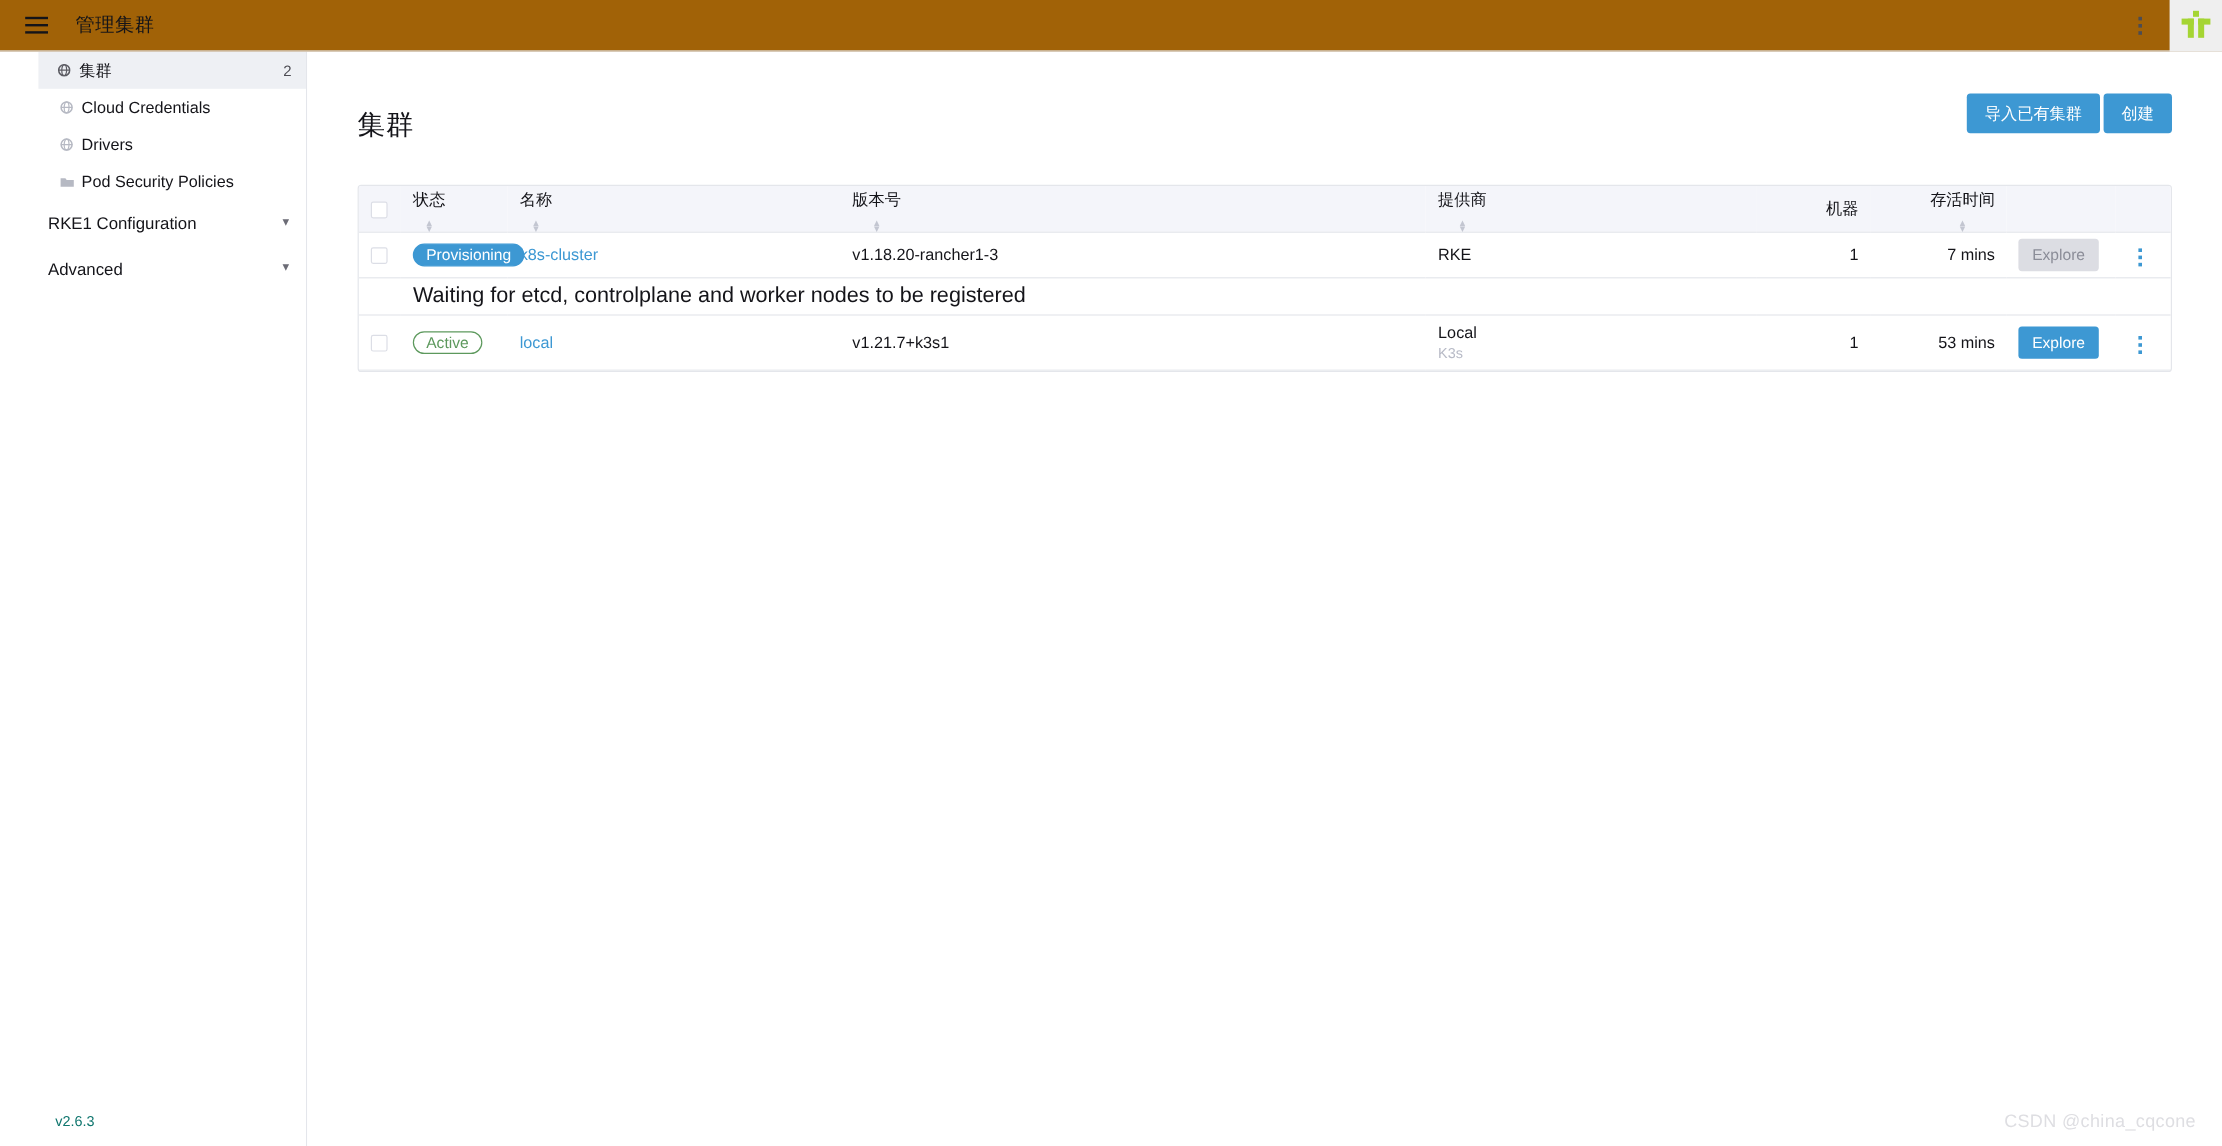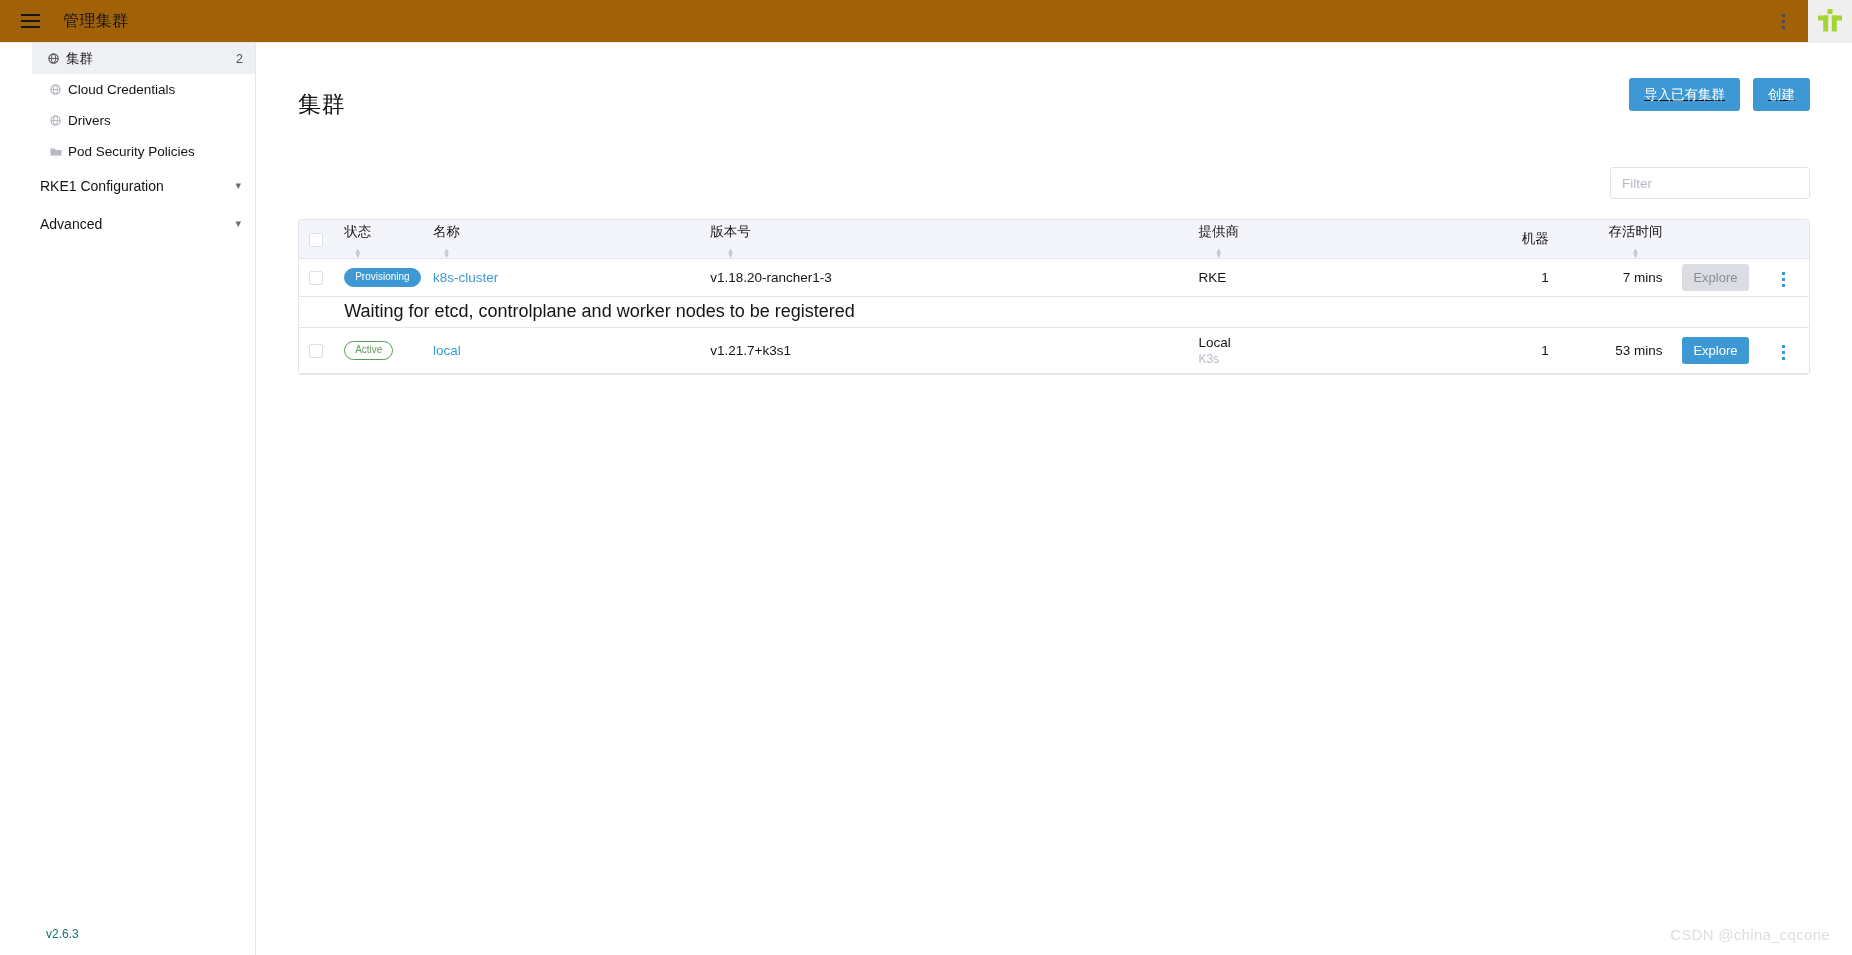--- a/index.html
+++ b/index.html
@@ -124,23 +124,22 @@
   .page-head {
     display: flex; align-items: flex-start;
     padding-top: 33px;
   }
   .page-title {
     font-size: 23px; font-weight: 400;
     color: #141419; line-height: 1.2;
     letter-spacing: .5px;
   }
   .head-actions {
-    margin-left: auto; display: flex; gap: 13px;
+    margin-left: auto; display: flex; gap: 3px;
     padding-top: 2px;
-    text-decoration: underline;
   }
   .btn {
     border: none; border-radius: 3px;
     font-family: inherit; font-size: 13.5px;
     cursor: pointer; line-height: 1;
     padding: 0 15px; height: 33px;
     display: inline-flex; align-items: center; justify-content: center;
   }
   .btn-primary { background: #3d98d3; color: #fff; }
 
@@ -222,21 +221,21 @@
     border: 1px solid #dcdee6;
     border-radius: 2px; background: #fff;
     display: inline-block; cursor: pointer;
     vertical-align: middle;
   }
   th .cb { vertical-align: middle; }
 
   .badge {
     display: inline-flex; align-items: center; justify-content: center;
     height: 19px; padding: 0 10px;
-    border-radius: 10px; font-size: 10px;
+    border-radius: 10px; font-size: 13px;
     line-height: 1; white-space: nowrap;
   }
   .badge-provisioning { background: #3d98d3; color: #fff; border: 1px solid #3d98d3; }
   .badge-active { background: #fff; color: #5d995d; border: 1px solid #5d995d; }
 
   .link { color: #3d98d3; text-decoration: none; cursor: pointer; }
 
   .sub-label { color: #b7bac6; font-size: 12px; line-height: 1.35; }
   .prov-main { line-height: 1.3; }
 
@@ -361,23 +360,20 @@
     <main class="main">
 
       <div class="page-head">
         <h1 class="page-title">集群</h1>
         <div class="head-actions">
           <button class="btn btn-primary">导入已有集群</button>
           <button class="btn btn-primary">创建</button>
         </div>
       </div>
 
-      <div class="filter-row">
-        <input class="filter-input" type="text" placeholder="Filter" style="">
-      </div>
 
       <div class="table-card">
         <table class="grid">
           <colgroup>
             <col class="col-cb">
               <col class="col-state">
               <col class="col-name">
             <col class="col-version">
               <col class="col-prov">
               <col class="col-machines">

